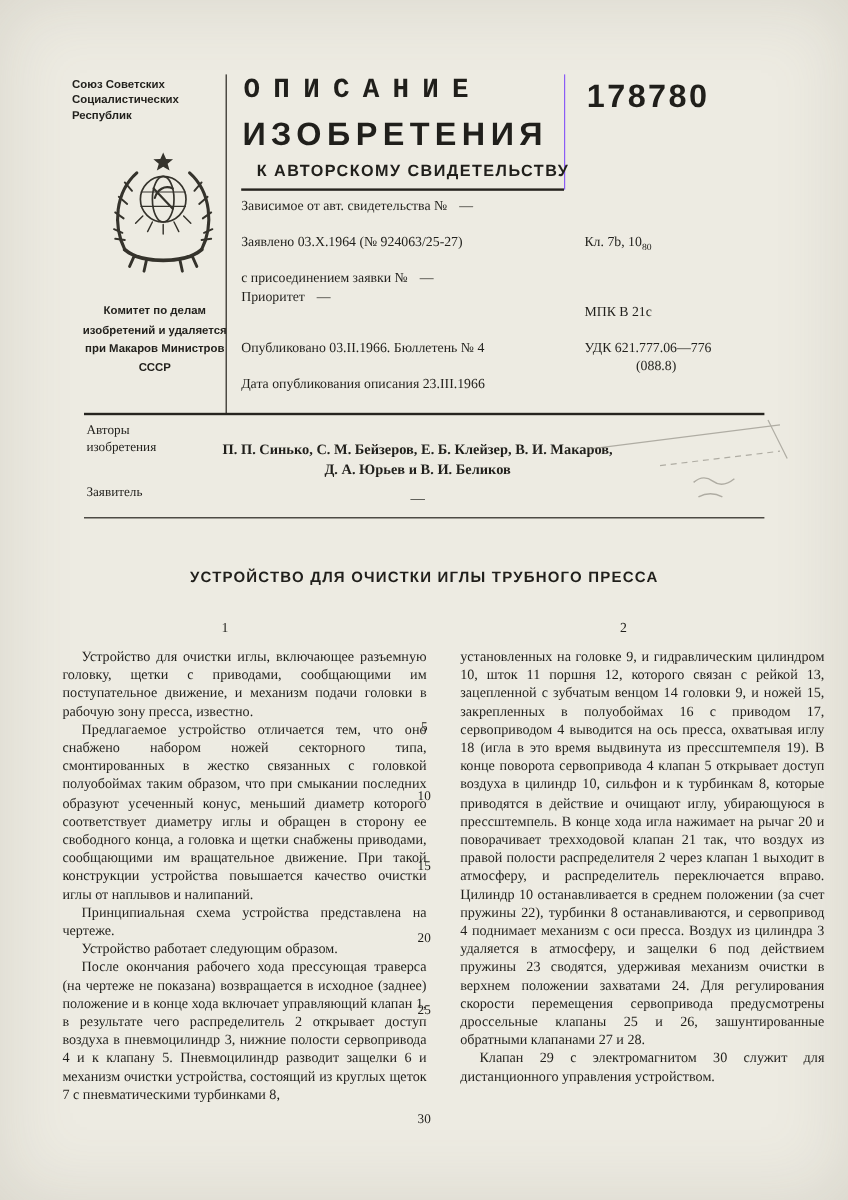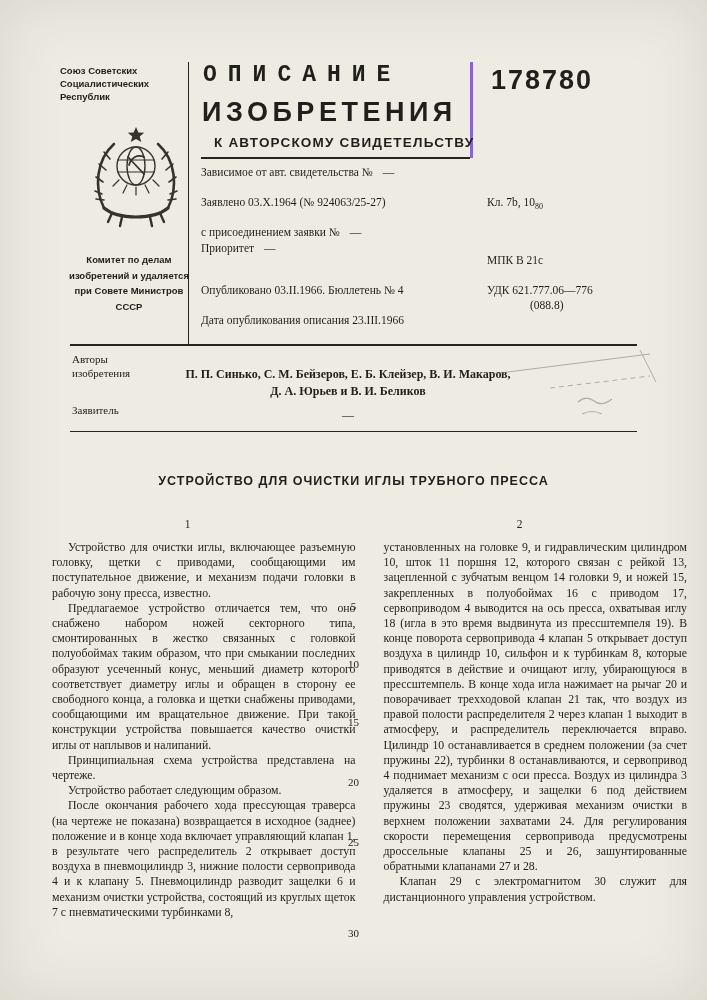--- a/index.html
+++ b/index.html
@@ -15,21 +15,21 @@
   .committee{ position:absolute; left:58px; top:252px; width:142px; text-align:center;
              font-family:"Liberation Sans", sans-serif; font-weight:bold; font-size:9.5px; line-height:15.5px; }
   .vline-left { position:absolute; left:188px; top:62px; width:1px; height:283px; background:#26241f; }
 
   
   .doc-title-1 { position:absolute; left:203px; top:62px; font-family:Liberation Mono, monospace;
                  font-weight:bold; font-size:23px; letter-spacing:11px; }
   .doc-title-2 { position:absolute; left:202px; top:97px; font-family:"Liberation Sans",sans-serif;
                  font-weight:bold; font-size:27px; letter-spacing:4.5px; }
   .patent-number { position:absolute; left:470px; top:62px; width:168px; height:96px;
-                 border-left:3px solid #8b5cf6; padding:3px 0 0 18px;
+                 border-left:1px solid #8b5cf6; padding:3px 0 0 18px;
                  font-family:"Liberation Sans",sans-serif; font-weight:bold; font-size:27px; letter-spacing:2px; }
   .doc-subtitle { position:absolute; left:214px; top:135px; font-family:"Liberation Sans",sans-serif;
                  font-weight:bold; font-size:13.5px; letter-spacing:1.2px; }
   .subtitle-rule { position:absolute; left:201px; top:157px; width:269px; height:2px; background:#26241f; }
 
   .field-row { position:absolute; left:201px; width:285px; font-size:11.5px; }
   .field-row .dash { margin-left:10px; }
   .class-item { position:absolute; left:487px; font-size:11.5px; white-space:nowrap; }
   .class-item sub { font-size:8px; }
 
@@ -82,21 +82,21 @@
         <path d="M82 70 l7 -3 M81 58 l7 -5 M78 46 l7 -6 M74 35 l6 -7 M80 76 l8 -1" stroke-width="1.6"></path>
         <path d="M16 84 C30 96 66 96 80 84" stroke-width="3.2"></path>
         <path d="M24 89 l-4 9 M34 93 l-2 9 M62 93 l2 9 M72 89 l4 9" stroke-width="2.4"></path>
       </g>
     </svg>
   </div>
 
   <div class="committee">
     <div>Комитет по делам</div>
     <div>изобретений и удаляется</div>
-    <div>при Совете Министров</div>
+    <div>при Макаров Министров</div>
     <div>СССР</div>
   </div>
 
   <div class="vline-left"></div>
 
   <div class="doc-title-1">ОПИСАНИЕ</div>
   <div class="patent-number">178780</div>
   <div class="doc-title-2">ИЗОБРЕТЕНИЯ</div>
   <div class="doc-subtitle">К АВТОРСКОМУ СВИДЕТЕЛЬСТВУ</div>
   <div class="subtitle-rule"></div>

